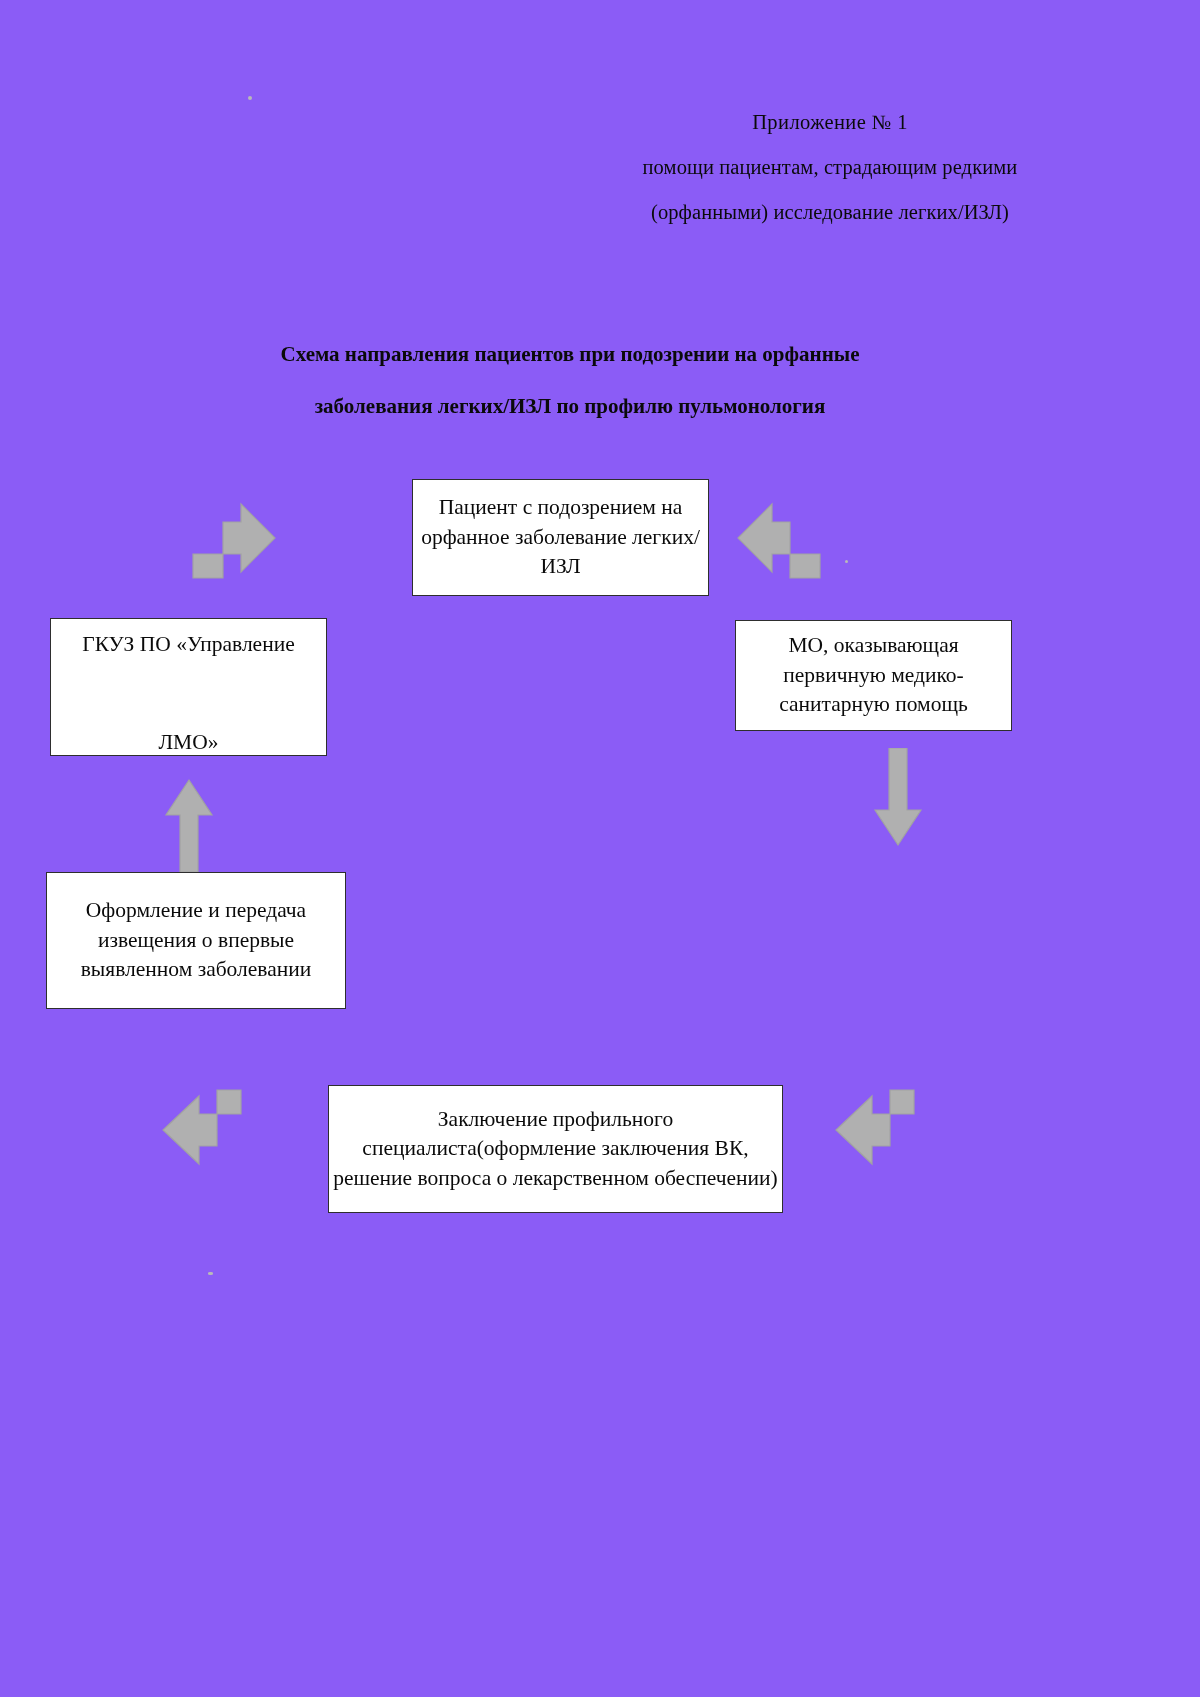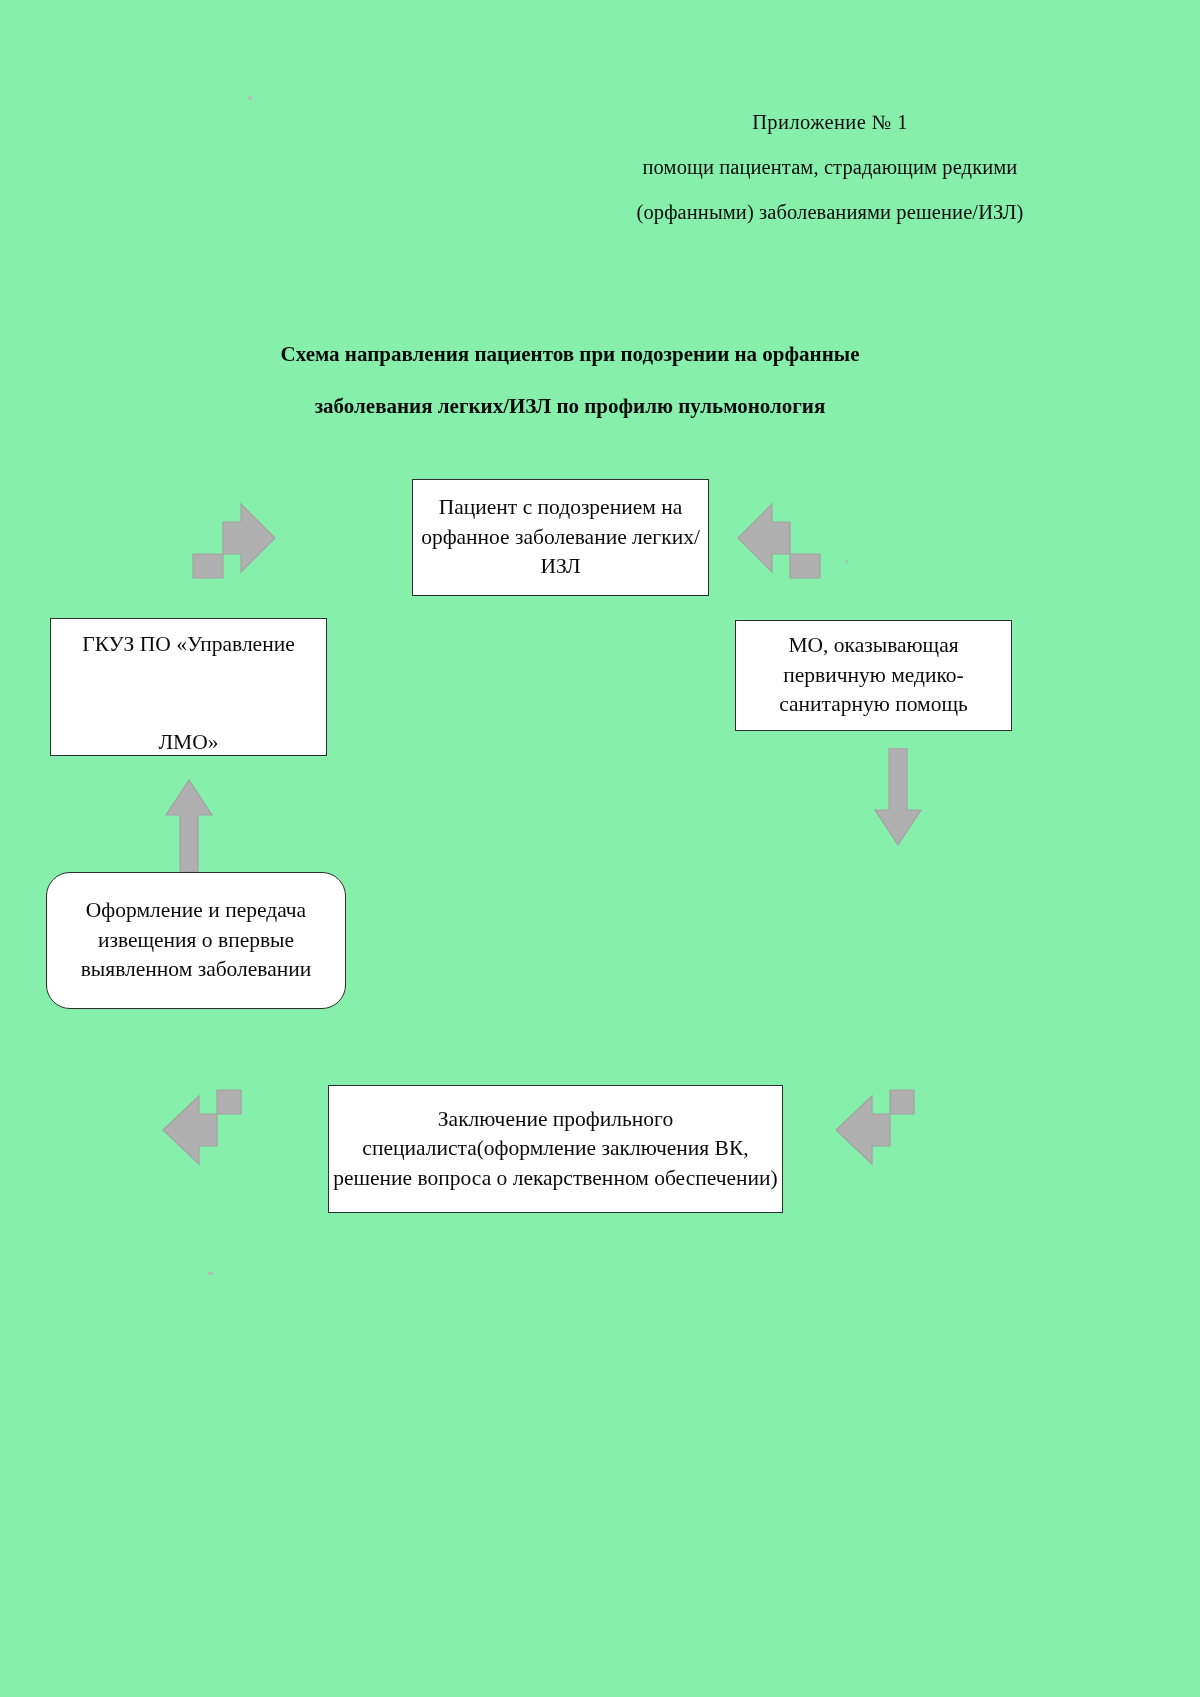--- a/index.html
+++ b/index.html
@@ -12,21 +12,21 @@
     height: 1697px;
     position: relative;
     font-family: "Liberation Serif", "DejaVu Serif", serif;
     color: #0a0a0a;
     overflow: hidden;
   }
 
   .page {
     position: absolute;
     inset: 0;
-    background: #86efac;
+    background: #8b5cf6;
   }
 
   
   .appendix {
     position: absolute;
     left: 600px;
     top: 100px;
     width: 460px;
     text-align: center;
     font-size: 20.5px;
@@ -71,21 +71,21 @@
     justify-content: center;
     padding: 12px 4px;
   }
   .node .txt { display: block; width: 100%; }
 
   
   #node-patient   { left: 412px; top: 479px;  width: 297px;  height: 117px; }
   #node-gkuz      { left: 50px;  top: 618px;  width: 277px;  height: 138px;
                     align-items: flex-start; padding-top: 11px; }
   #node-mo        { left: 735px; top: 620px;  width: 277px;  height: 111px; }
-  #node-notice    { left: 46px;  top: 872px;  width: 300px;  height: 137px; border-radius: 24px; }
+  #node-notice    { left: 46px;  top: 872px;  width: 300px;  height: 137px; }
   #node-hospital  { left: 731px; top: 862px;  width: 321px;  height: 158px; }
   #node-conclusion{ left: 328px; top: 1085px; width: 455px;  height: 128px; }
 
   
   #node-gkuz .txt { position: relative; height: 100%; }
   #node-gkuz .l1 { display: block; }
   #node-gkuz .l2 { display: block; position: absolute; left: 0; right: 0; top: 98px; }
 
   
   .arrow { position: absolute; }
@@ -105,21 +105,21 @@
   #speck3 { left: 845px; top: 560px; width: 3px; height: 3px; border-radius: 50%; }
 </style>
 </head>
 <body>
 
 <div class="page">
 
   <div class="appendix">
     <div class="line first">Приложение № 1</div>
     <div class="line">помощи пациентам, страдающим редкими</div>
-    <div class="line">(орфанными) заболеваниями решение/ИЗЛ)</div>
+    <div class="line">(орфанными) исследование легких/ИЗЛ)</div>
   </div>
 
   <div class="doc-title">
     <div class="tline">Схема направления пациентов при подозрении на орфанные</div>
     <div class="tline">заболевания легких/ИЗЛ по профилю пульмонология</div>
   </div>
 
   <div class="flow">
 
     <div class="arrow" id="arrow-to-gkuz">

